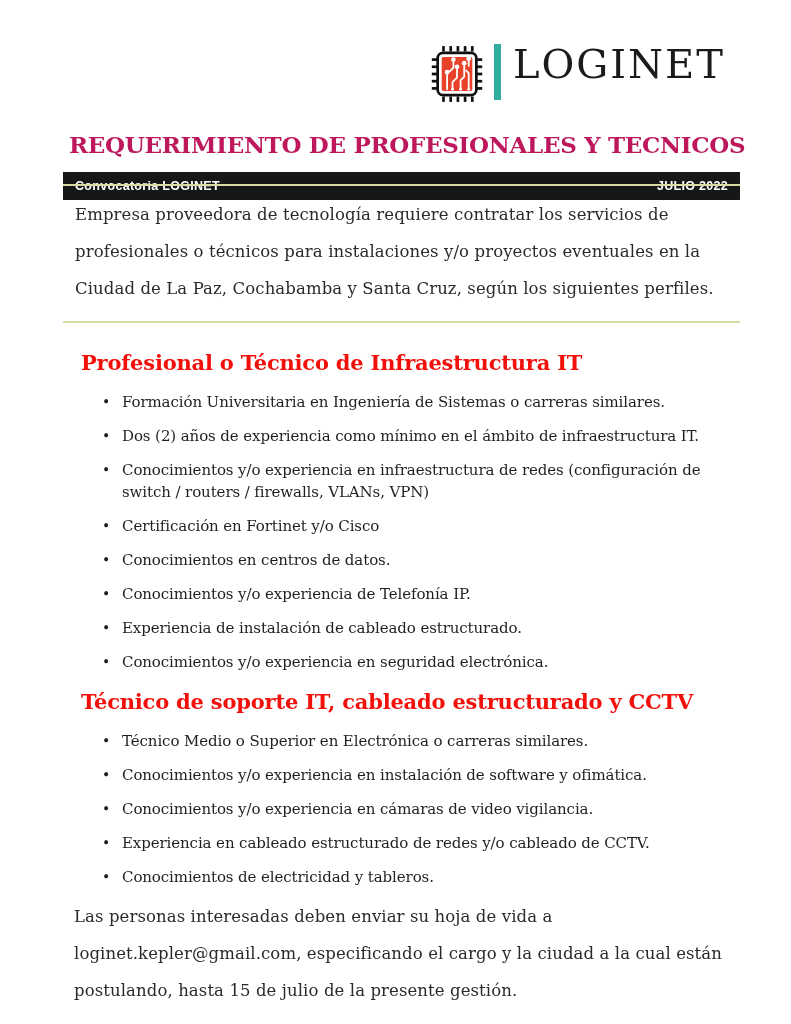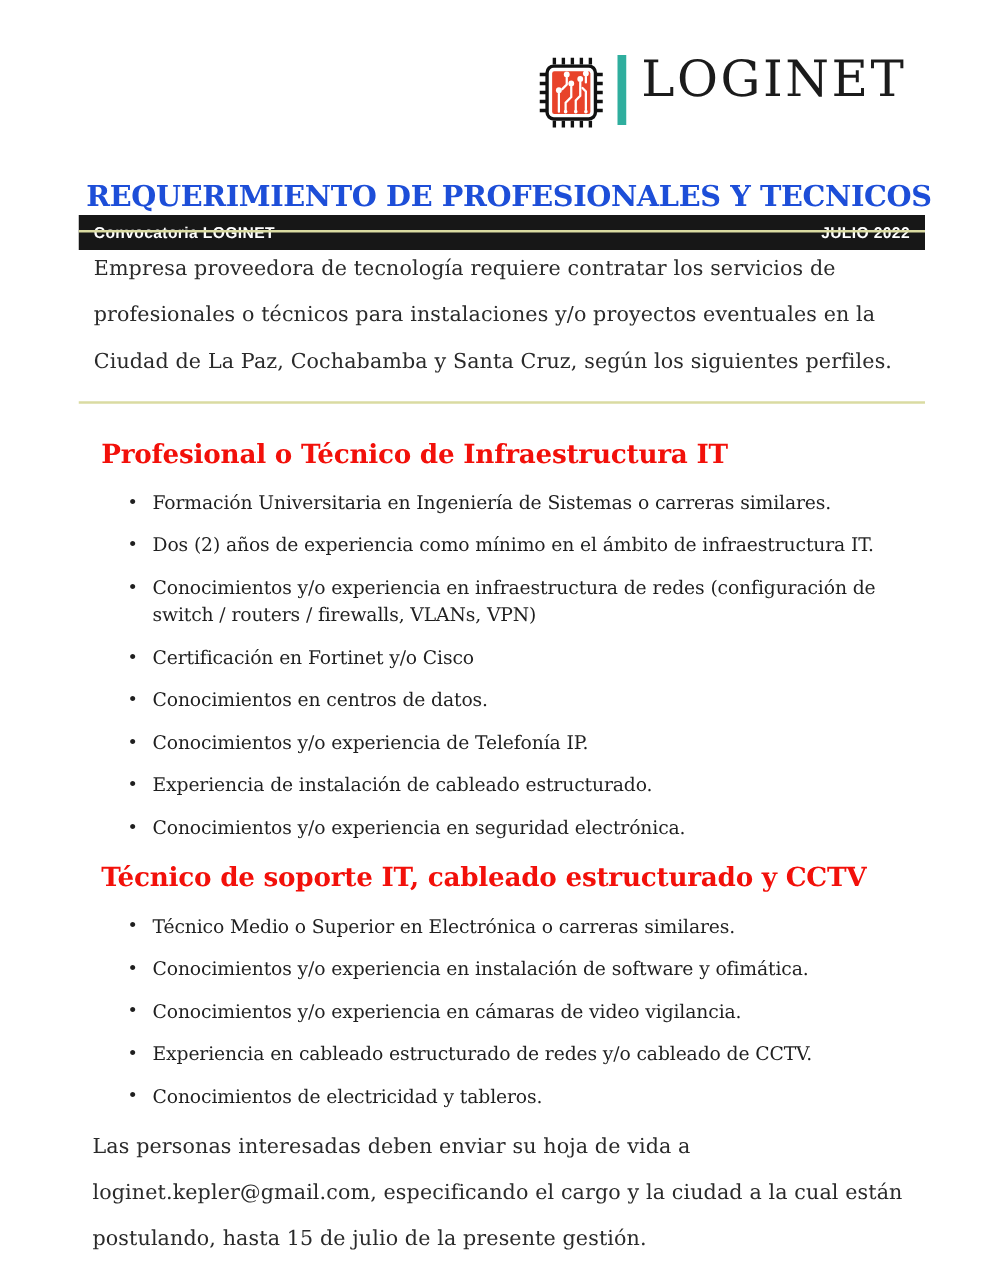--- a/index.html
+++ b/index.html
@@ -33,23 +33,22 @@
     line-height:1;
     white-space:nowrap;
   }
   
   .page-title{
     position:absolute;
     top:131px;left:69px;right:51px;
     font-size:23px;
     font-weight:bold;
     letter-spacing:-0.3px;
-    color:#1d4ed8;
+    color:#be185d;
     white-space:nowrap;
-    margin-top:13px;
   }
   
   .banner-bar{
     position:absolute;
     top:172px;left:63px;right:51px;
     height:28px;
     background:#171717;
     color:#ffffff;
     font-family:"Liberation Sans", sans-serif;
     font-size:12.5px;

